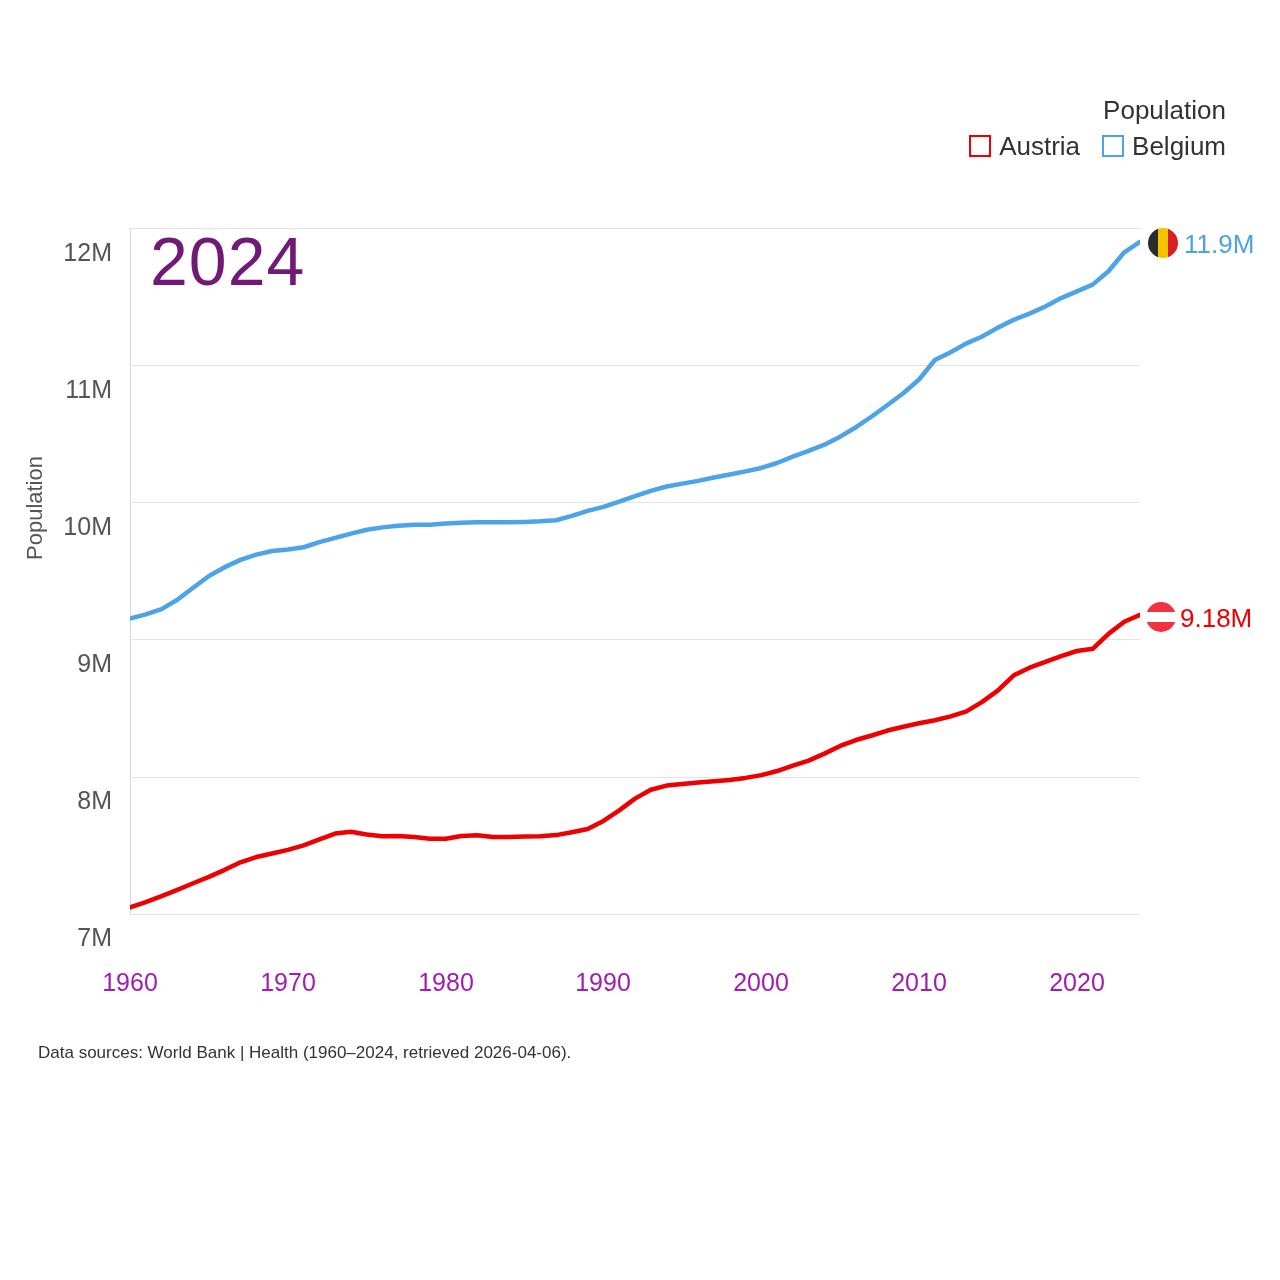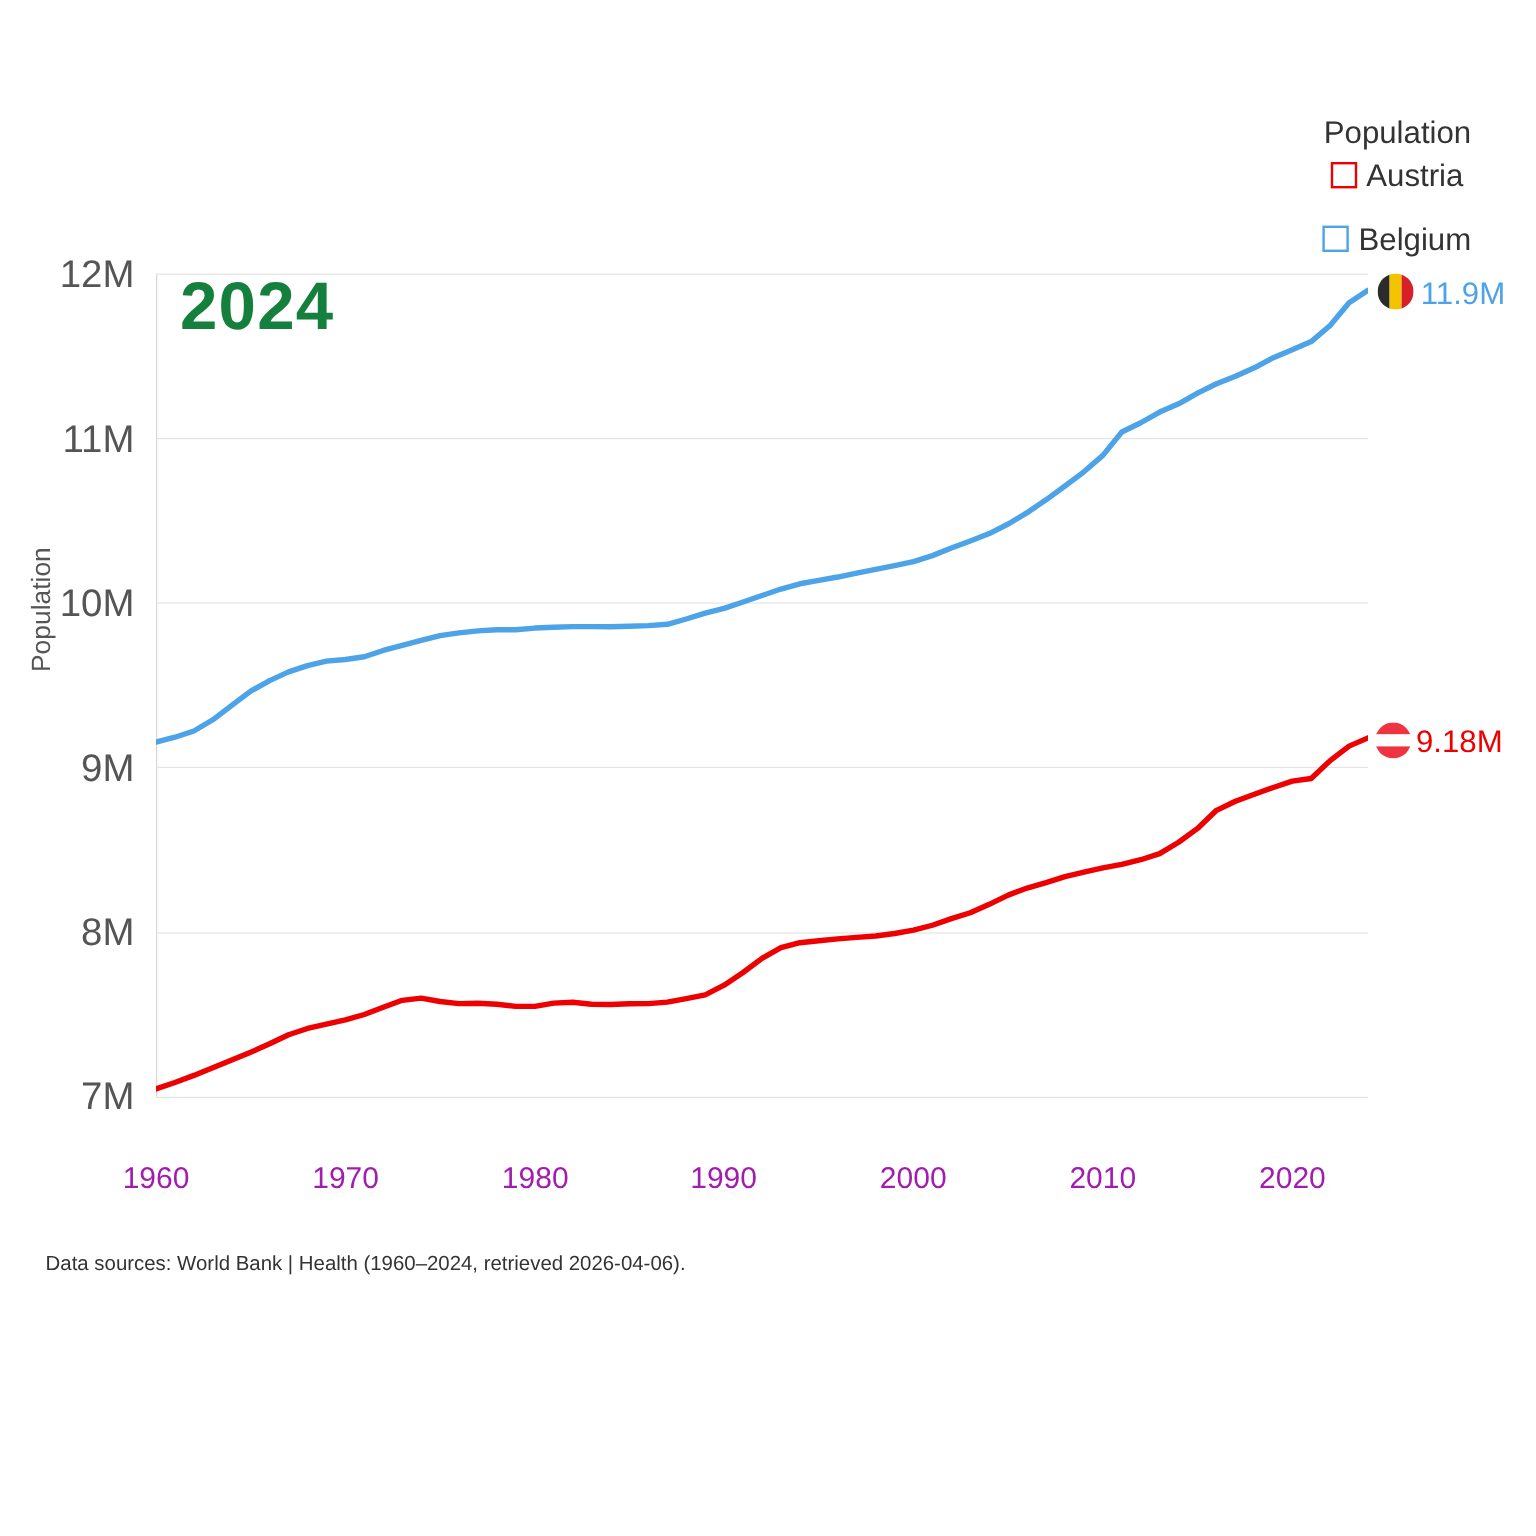--- a/index.html
+++ b/index.html
@@ -29,21 +29,21 @@
     text-align: right;
   }
   .legend-title {
     font-size: 26px;
     color: #333333;
     margin-bottom: 6px;
     line-height: 1.1;
   }
   .legend-items {
     display: flex;
-    flex-direction: column;
+    flex-direction: row;
     justify-content: flex-end;
     align-items: center;
     gap: 22px;
   }
   .legend-item {
     display: flex;
     align-items: center;
     gap: 8px;
   }
   .legend-swatch {
@@ -76,25 +76,26 @@
     position: absolute;
     left: 130px;
     top: 228px;
     width: 1px;
     height: 686px;
     background: #d8d8d8;
   }
   .ytick {
     position: absolute;
     right: 1152px;
-    font-size: 32px;
+    font-size: 25px;
     color: #555555;
     text-align: right;
     transform: translateY(-50%);
     white-space: nowrap;
+    margin-top: 23px;
   }
   .xtick {
     position: absolute;
     top: 968px;
     font-size: 25px;
     color: #a21caf;
     transform: translateX(-50%);
     white-space: nowrap;
   }
   .ylabel {
@@ -104,23 +105,23 @@
     font-size: 22px;
     color: #555555;
     transform: rotate(-90deg);
     transform-origin: left top;
     white-space: nowrap;
   }
   .year-big {
     position: absolute;
     left: 150px;
     top: 222px;
-    font-size: 56px;
-    font-weight: bold;
-    color: #15803d;
+    font-size: 68px;
+    font-weight: normal;
+    color: #701a75;
     letter-spacing: 1px;
   }
   
   .end-label {
     position: absolute;
     font-size: 26px;
     white-space: nowrap;
   }
   .end-label.belgium { color: #4da3e8; left: 1184px; top: 229px; }
   .end-label.austria { color: #ee0000; left: 1180px; top: 603px; }

